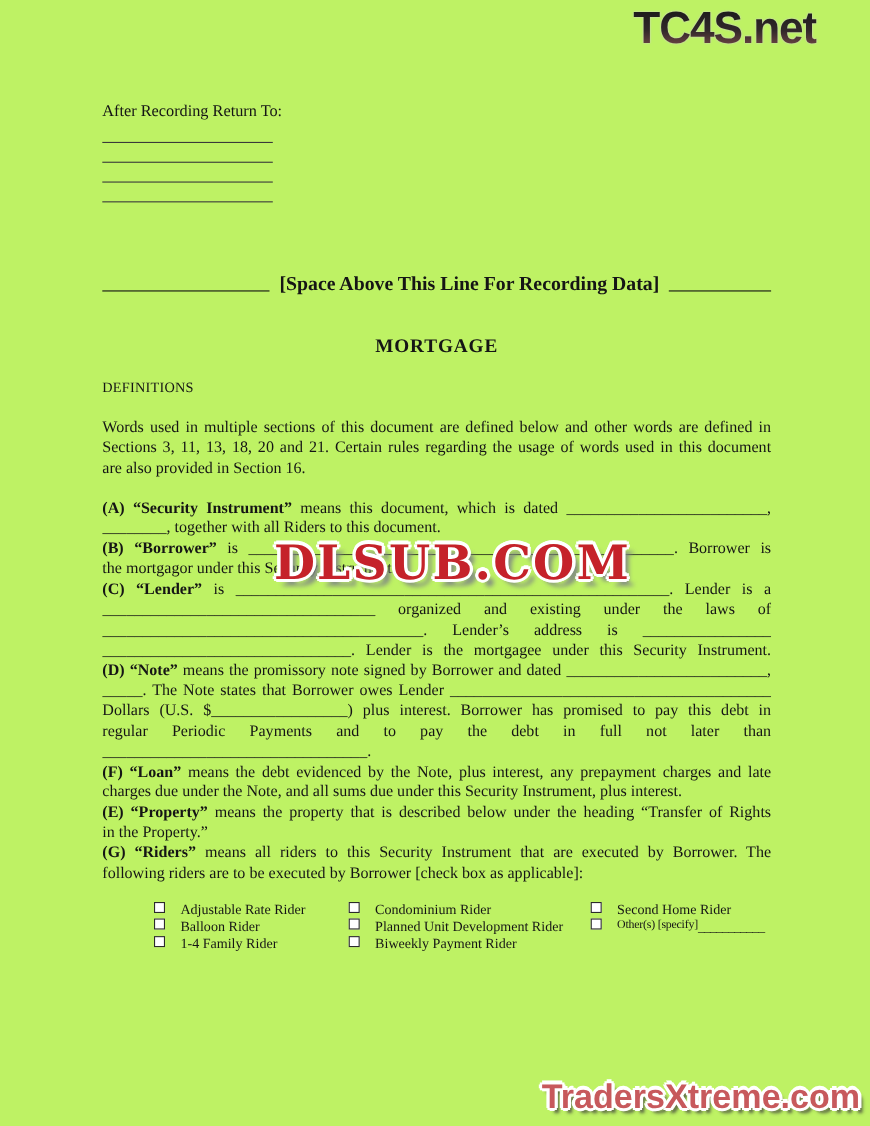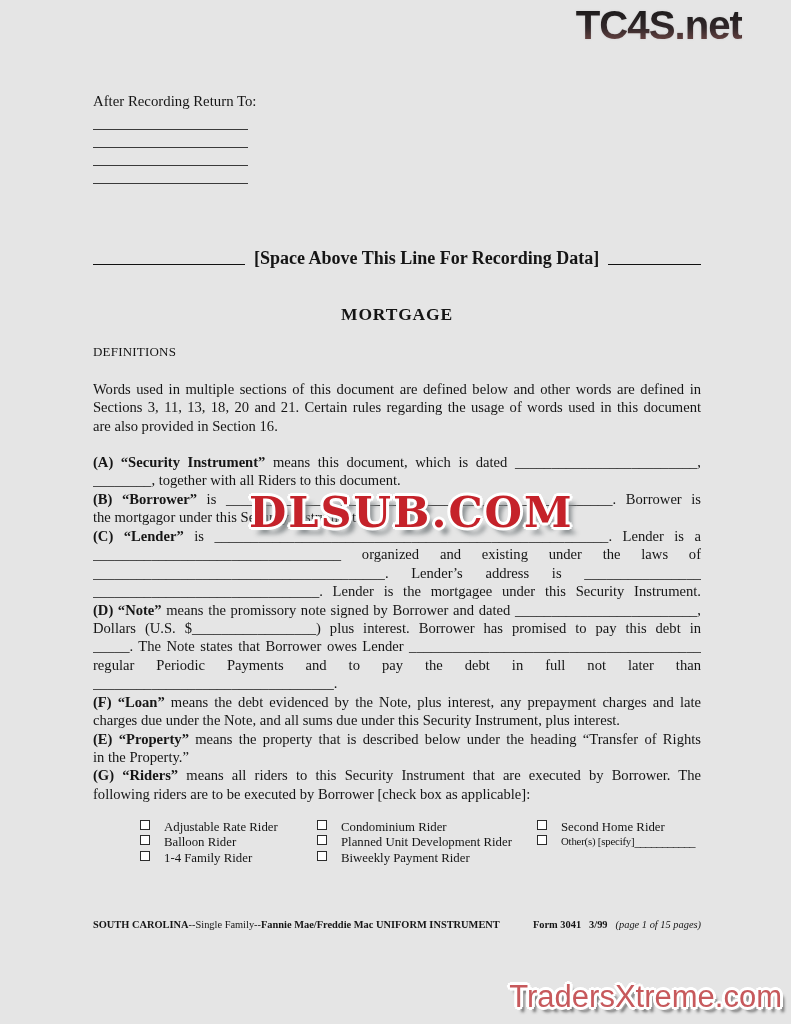--- a/index.html
+++ b/index.html
@@ -1,16 +1,16 @@
 <!DOCTYPE html>
 <html><head>
 <meta charset="utf-8">
 <style>
   html,body{margin:0;padding:0;background:#ffffff;}
-  #page{position:relative;width:791px;height:1024px;background:#e5e5e5;overflow:hidden;
+  #page{position:relative;width:791px;height:1024px;background:#bef264;overflow:hidden;
         font-family:"Liberation Serif",serif;color:#151515;}
 
   
   .tc4s{position:absolute;top:2px;left:574px;font-family:"Liberation Sans",sans-serif;
         font-weight:700;font-size:41px;letter-spacing:-1px;color:#3a2d2b;
         transform:scaleX(.98);}
   @supports ((-webkit-background-clip:text)){
     .tc4s{background:linear-gradient(180deg,#191919 10%,#32282a 55%,#8a5450 100%);
           -webkit-background-clip:text;background-clip:text;color:transparent;
           filter:drop-shadow(0 0 1px #cfcfcf);}
@@ -61,21 +61,21 @@
 
   
   .footer{position:absolute;left:93px;top:919px;width:608px;display:flex;
           justify-content:space-between;font-size:10.4px;white-space:nowrap;}
   .footer .seg-b{font-weight:700;}
   .footer .right span{margin-left:8px;}
   .footer .pageinfo{font-style:italic;font-weight:400;}
 
   
   .traders{position:absolute;top:979px;right:9px;font-family:"Liberation Sans",sans-serif;
-           font-weight:400;font-size:31px;letter-spacing:0;white-space:nowrap;
+           font-weight:700;font-size:31px;letter-spacing:0;white-space:nowrap;
            text-shadow:-2px -2px 0 #fff,2px -2px 0 #fff,-2px 2px 0 #fff,2px 2px 0 #fff,
                        -3px 0 0 #fff,3px 0 0 #fff,0 -3px 0 #fff,0 3px 0 #fff,
                        4px 5px 3px rgba(60,60,60,.8);}
 </style>
 </head>
 <body>
 
 <div id="page">
 
   <div class="tc4s">TC4S.net</div>
@@ -117,22 +117,22 @@
 
     <div>
       <div class="line just"><span class="b">(C)  “Lender”</span><span> is ______________________________________________________.  Lender is a</span></div>
       <div class="line just">__________________________________ organized and existing under the laws of</div>
       <div class="line just">________________________________________.  Lender’s address is ________________</div>
       <div class="line just">_______________________________.  Lender is the mortgagee under this Security Instrument.</div>
     </div>
 
     <div>
       <div class="line just"><span class="b">(D)  “Note”</span><span> means the promissory note signed by Borrower and dated _________________________,</span></div>
+      <div class="line just">_____.  The Note states that Borrower owes Lender ________________________________________</div>
       <div class="line just">Dollars (U.S. $_________________) plus interest.  Borrower has promised to pay this debt in</div>
-      <div class="line just">_____.  The Note states that Borrower owes Lender ________________________________________</div>
       <div class="line just">regular Periodic Payments and to pay the debt in full not later than</div>
       <div class="line">_________________________________.</div>
     </div>
 
     <div>
       <div class="line just"><span class="b">(F)  “Loan”</span><span> means the debt evidenced by the Note, plus interest, any prepayment charges and late</span></div>
       <div class="line">charges due under the Note, and all sums due under this Security Instrument, plus interest.</div>
     </div>
 
     <div>
@@ -184,24 +184,16 @@
         <span class="cbx"></span>
         <span>Second Home Rider</span>
       </div>
     <div class="rider-row">
         <span class="cbx"></span>
         <span class="other-label">Other(s) [specify]</span>
         <span class="other-blank">___________</span>
       </div>
   </div>
 
-  <div class="footer">
-    <div class="left">
-      <span class="seg-b">SOUTH CAROLINA</span><span>--Single Family--</span><span class="seg-b">Fannie Mae/Freddie Mac UNIFORM INSTRUMENT</span>
-    </div>
-    <div class="right">
-      <span class="seg-b">Form 3041</span><span class="seg-b">3/99</span><span class="pageinfo">(page 1 of 15 pages)</span>
-    </div>
-  </div>
 
   <div class="traders" style="color: rgb(199, 89, 92);">TradersXtreme.com</div>
 
 </div>
 
 </body></html>

